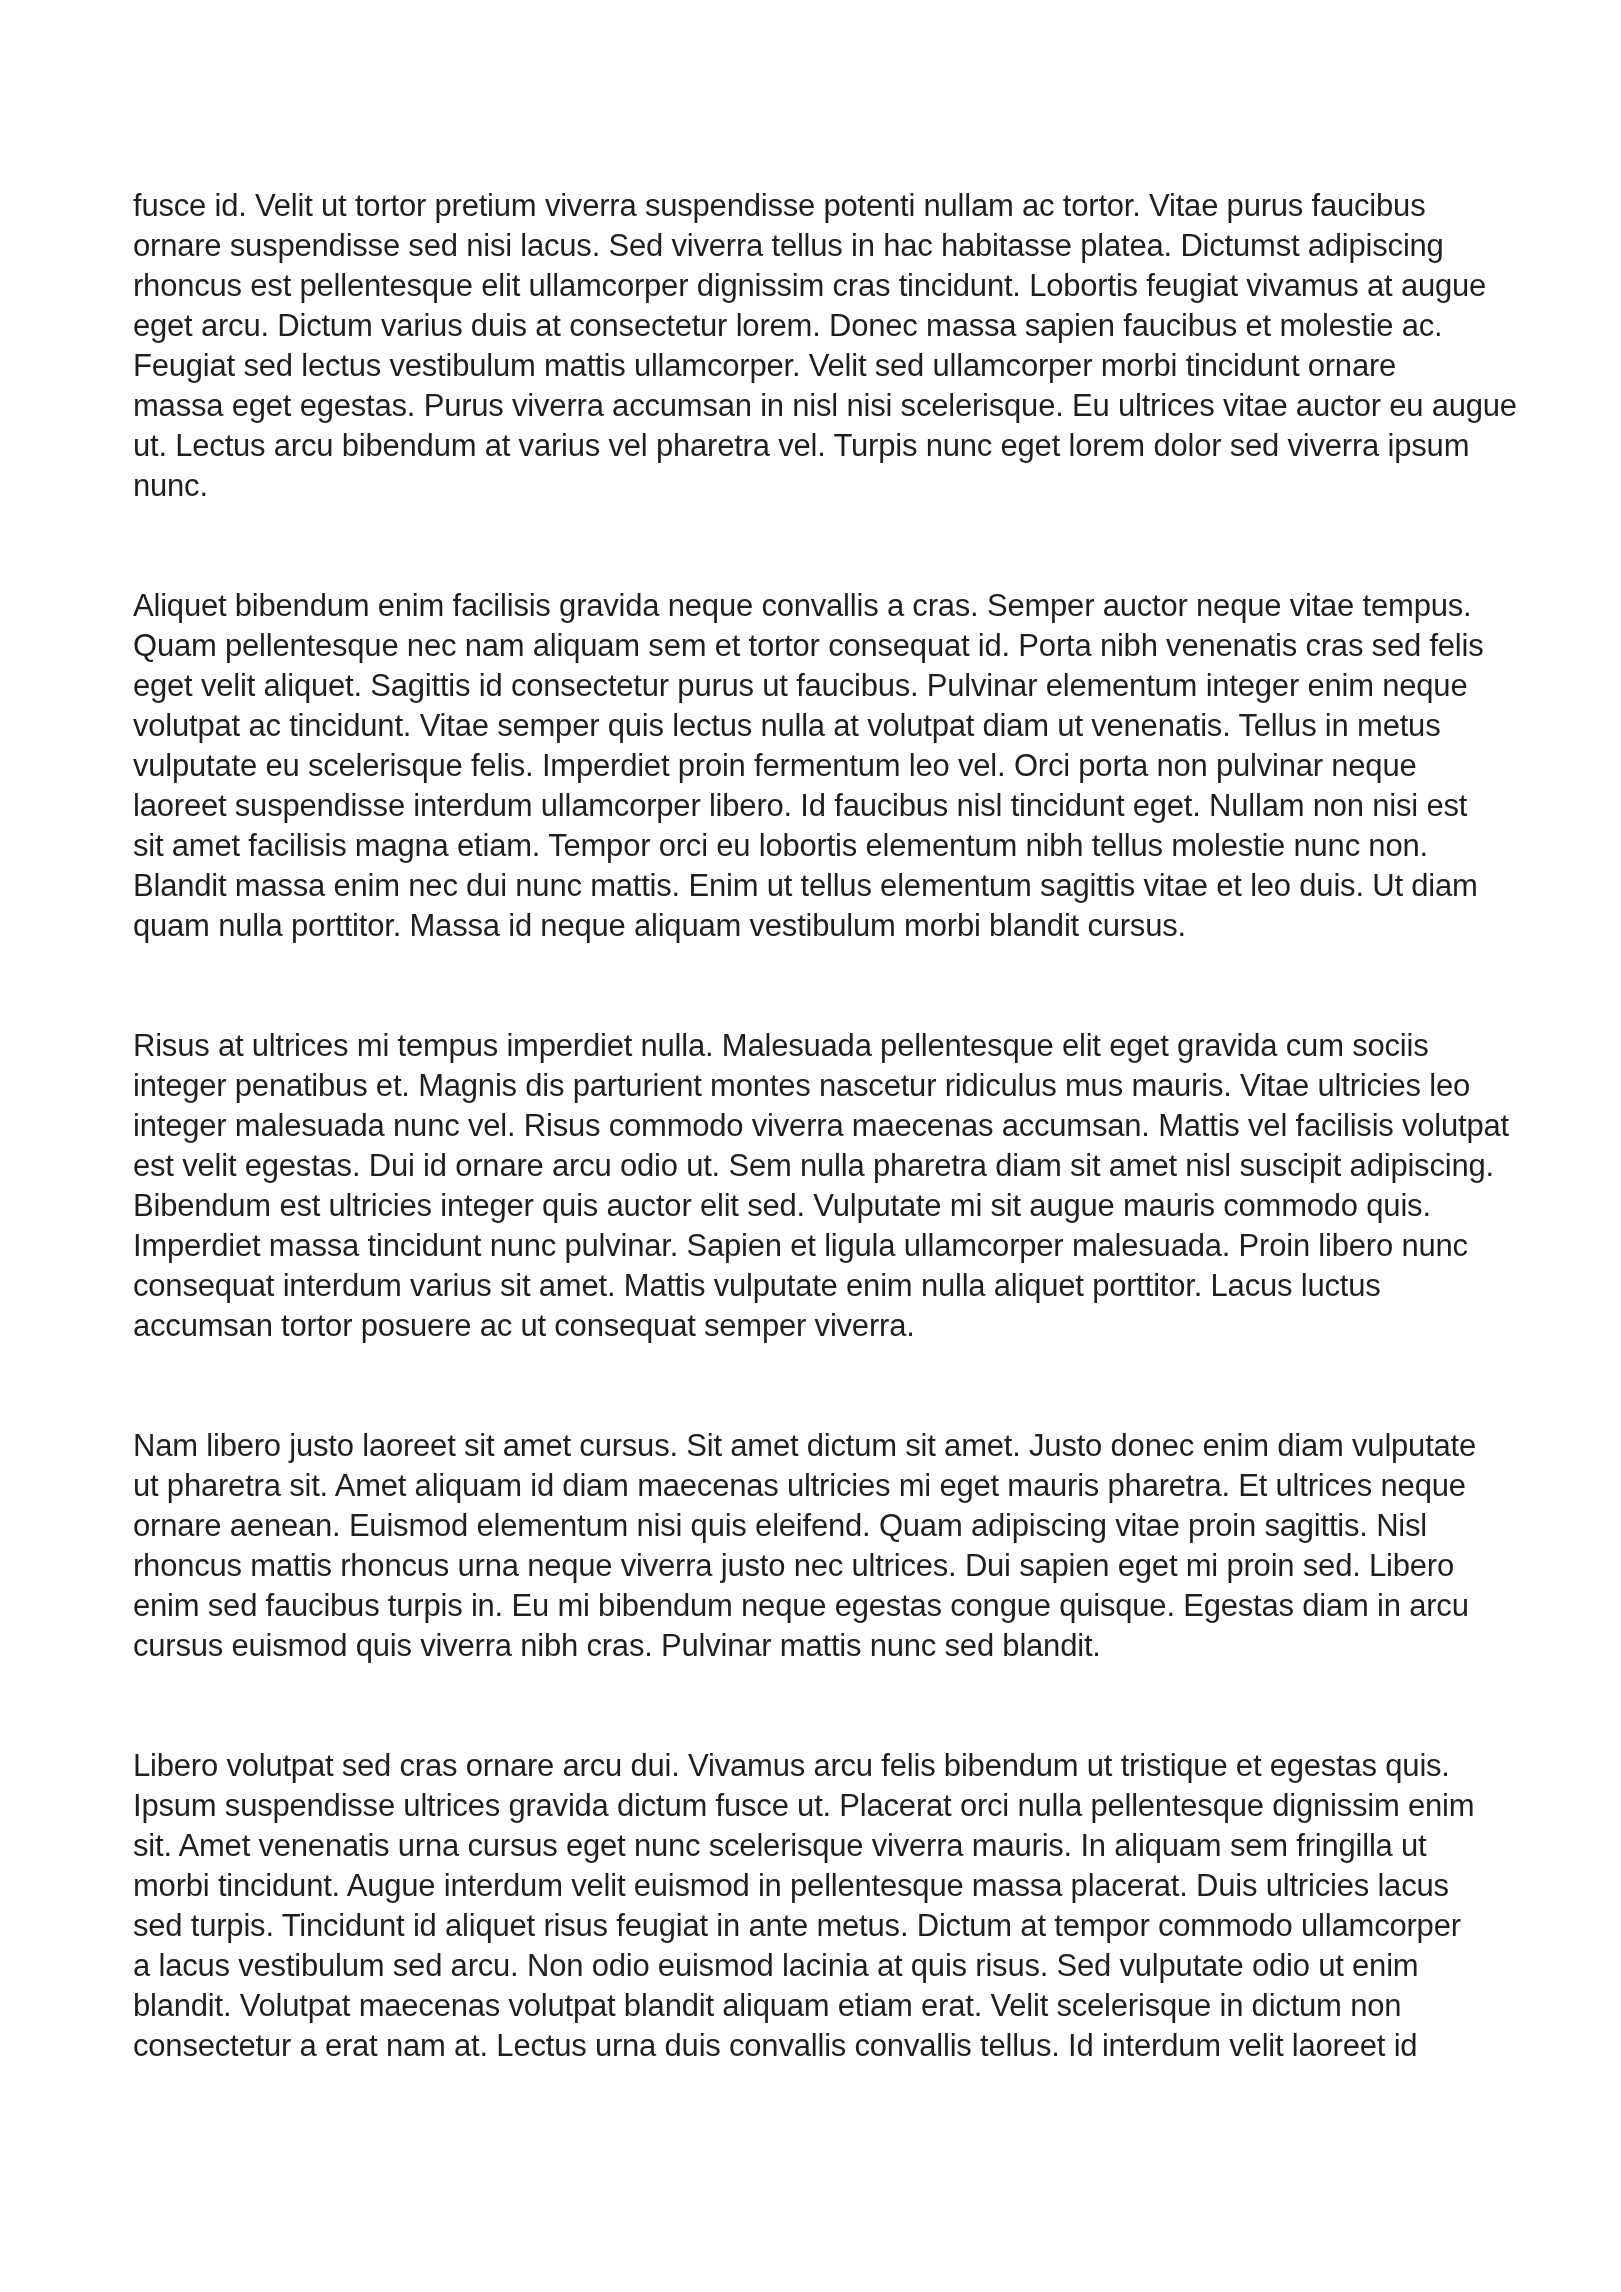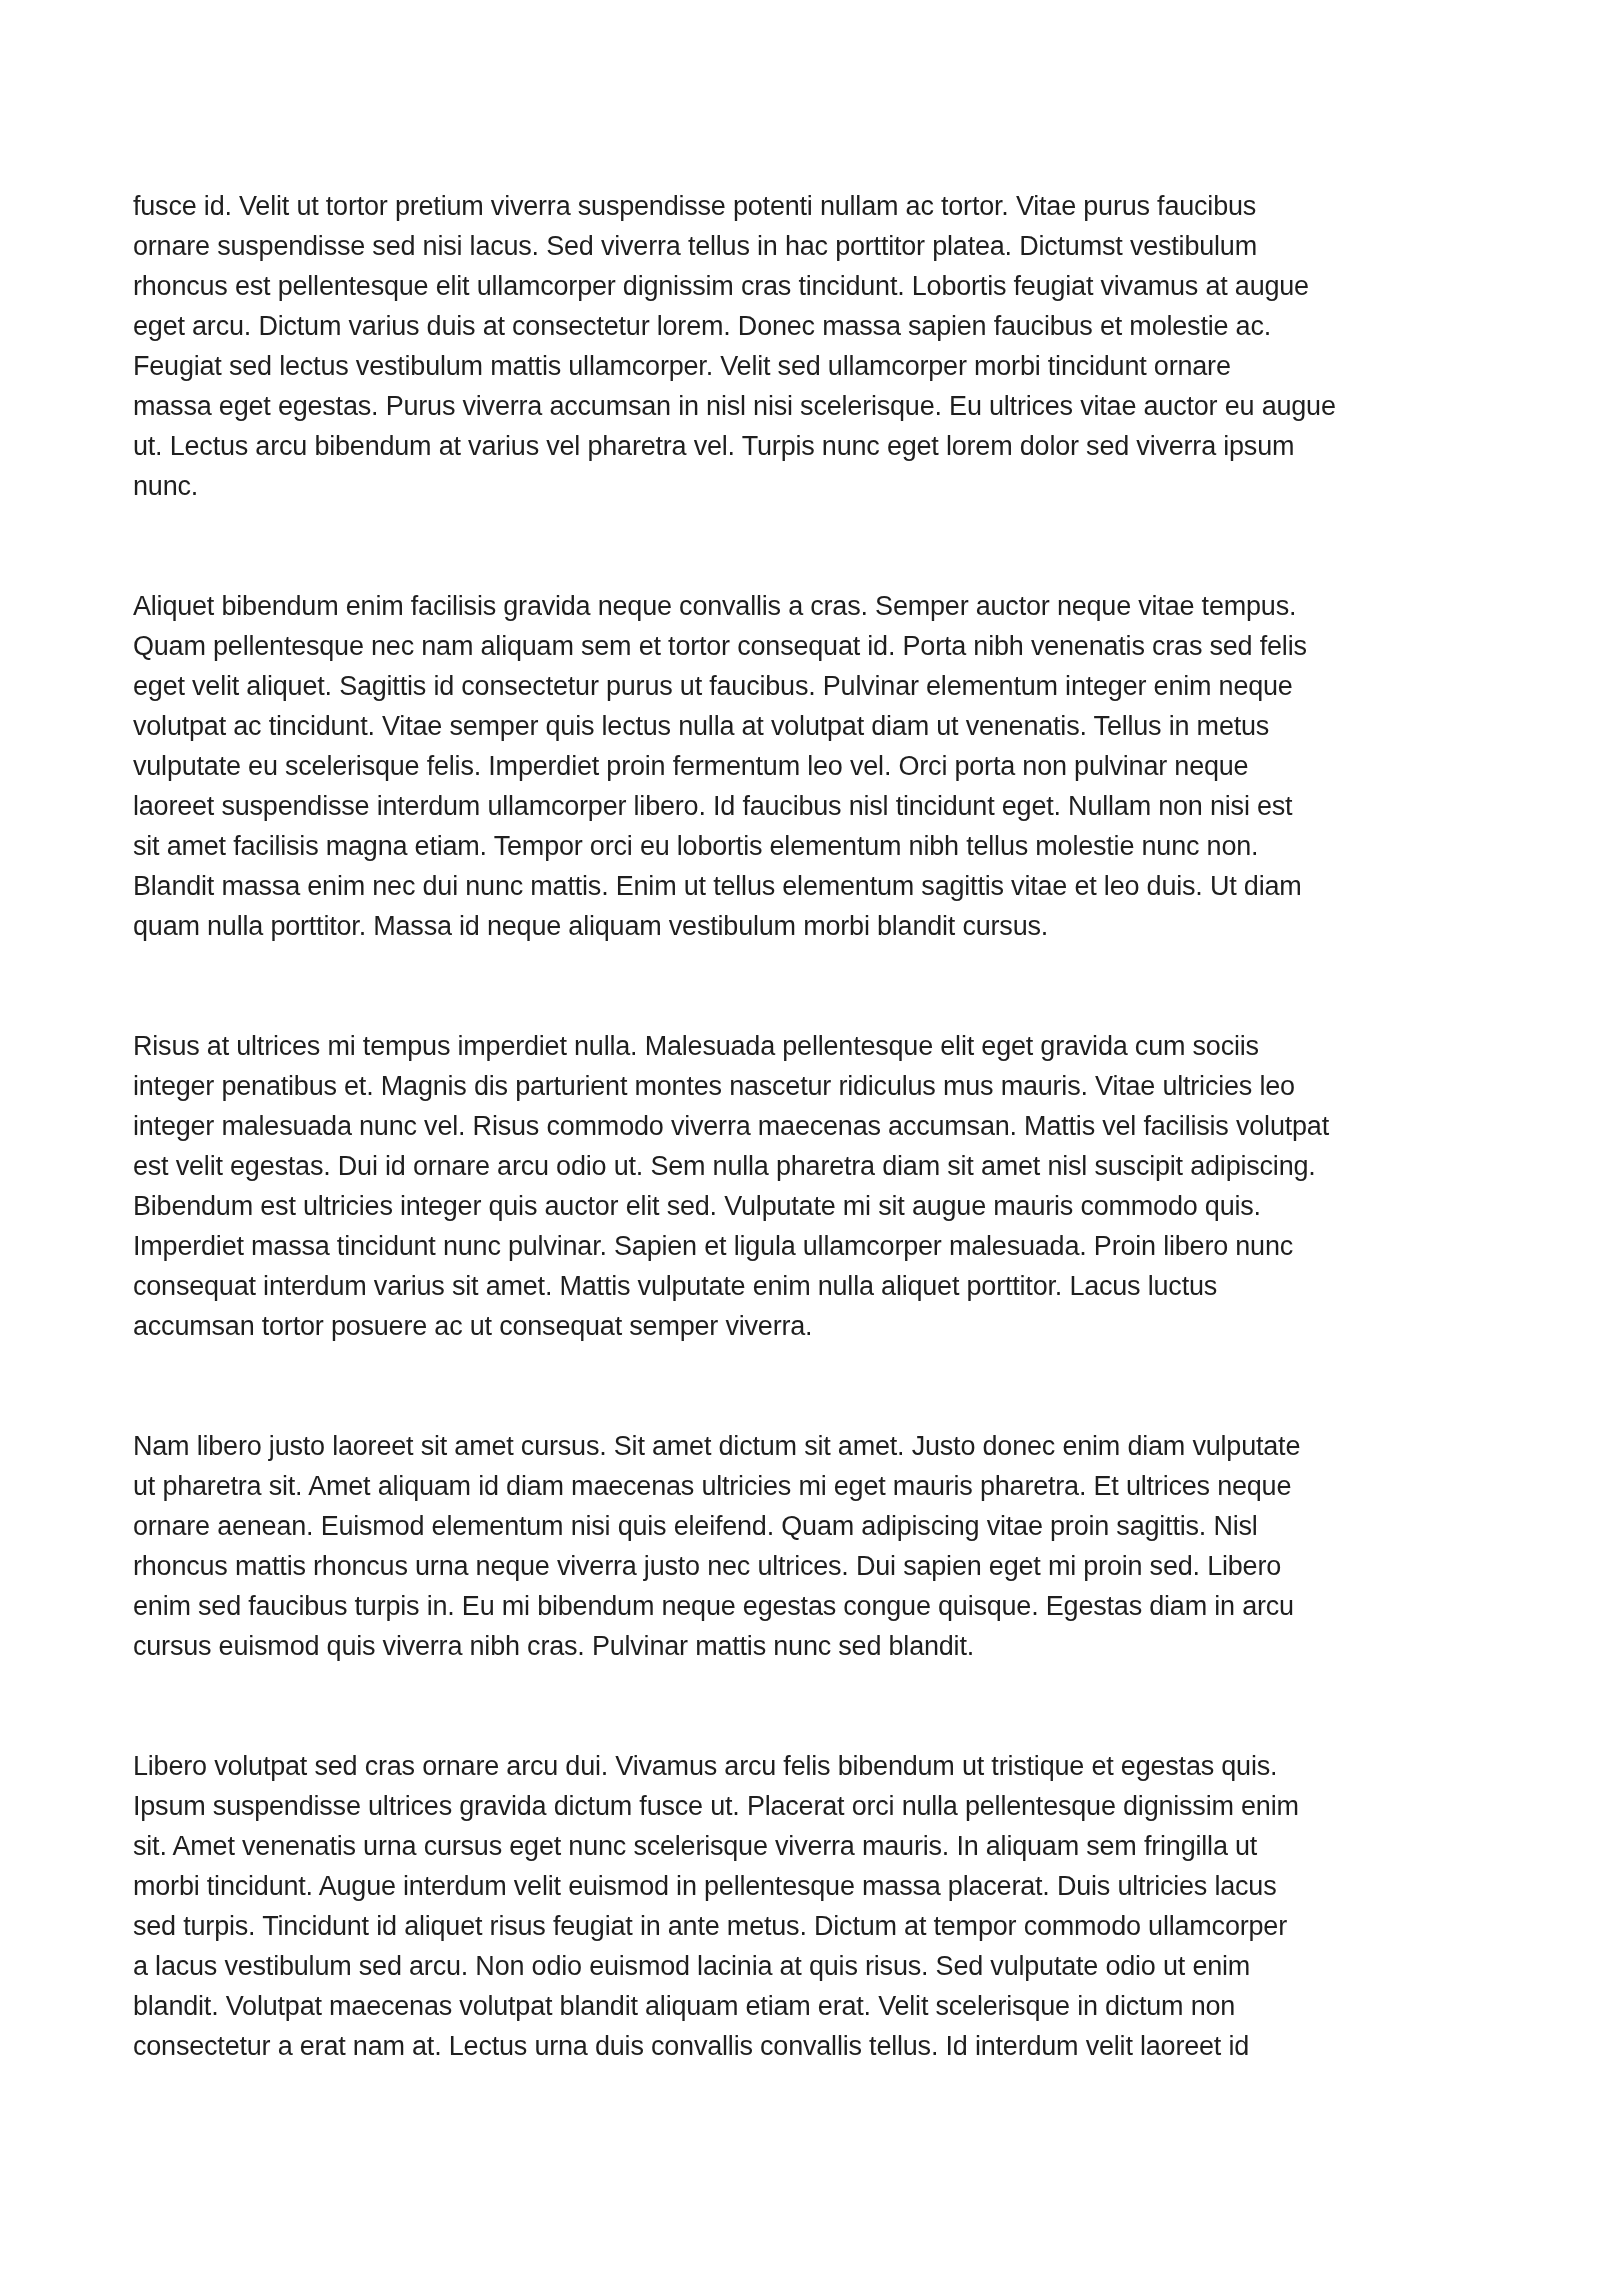--- a/index.html
+++ b/index.html
@@ -24,41 +24,41 @@
   }
   .text-column {
     position: absolute;
     left: 133px;
     top: 186px;
     width: 1362px;
   }
   .para {
     margin: 0 0 80px 0;
     padding: 0;
-    font-size: 27px;
+    font-size: 31px;
     line-height: 40px;
     color: #1f1f1f;
     letter-spacing: -0.2px;
   }
   .para:last-child {
     margin-bottom: 12px;
   }
   .line {
     display: block;
     white-space: nowrap;
   }
 </style>
 </head>
 <body>
 
 <div class="page">
   <div class="text-column">
       <p class="para">
         <span class="line">fusce id. Velit ut tortor pretium viverra suspendisse potenti nullam ac tortor. Vitae purus faucibus</span>
-        <span class="line">ornare suspendisse sed nisi lacus. Sed viverra tellus in hac porttitor platea. Dictumst vestibulum</span>
+        <span class="line">ornare suspendisse sed nisi lacus. Sed viverra tellus in hac habitasse platea. Dictumst adipiscing</span>
         <span class="line">rhoncus est pellentesque elit ullamcorper dignissim cras tincidunt. Lobortis feugiat vivamus at augue</span>
         <span class="line">eget arcu. Dictum varius duis at consectetur lorem. Donec massa sapien faucibus et molestie ac.</span>
         <span class="line">Feugiat sed lectus vestibulum mattis ullamcorper. Velit sed ullamcorper morbi tincidunt ornare</span>
         <span class="line">massa eget egestas. Purus viverra accumsan in nisl nisi scelerisque. Eu ultrices vitae auctor eu augue</span>
         <span class="line">ut. Lectus arcu bibendum at varius vel pharetra vel. Turpis nunc eget lorem dolor sed viverra ipsum</span>
         <span class="line">nunc.</span>
       </p>
       <p class="para">
         <span class="line">Aliquet bibendum enim facilisis gravida neque convallis a cras. Semper auctor neque vitae tempus.</span>
         <span class="line">Quam pellentesque nec nam aliquam sem et tortor consequat id. Porta nibh venenatis cras sed felis</span>

